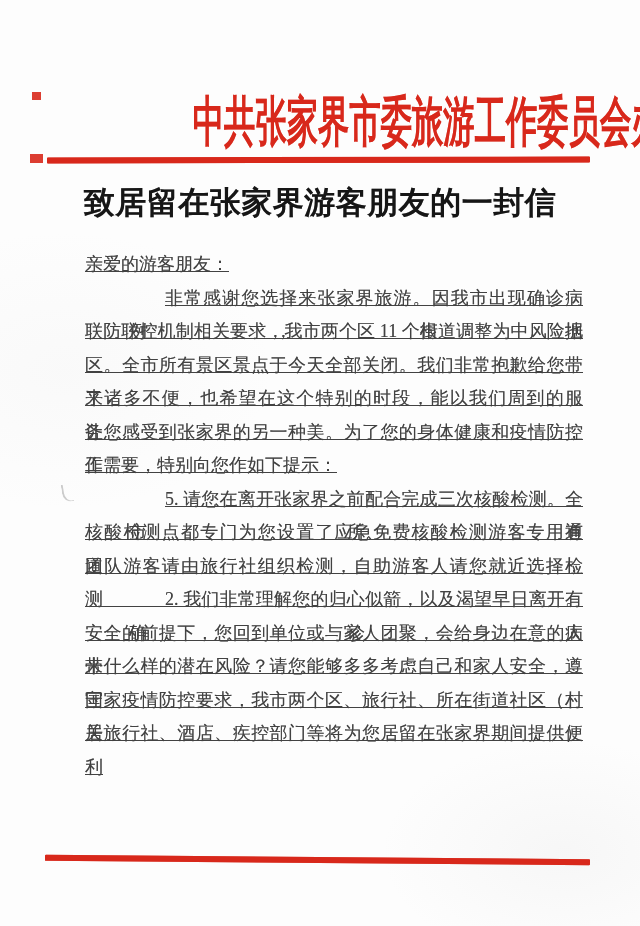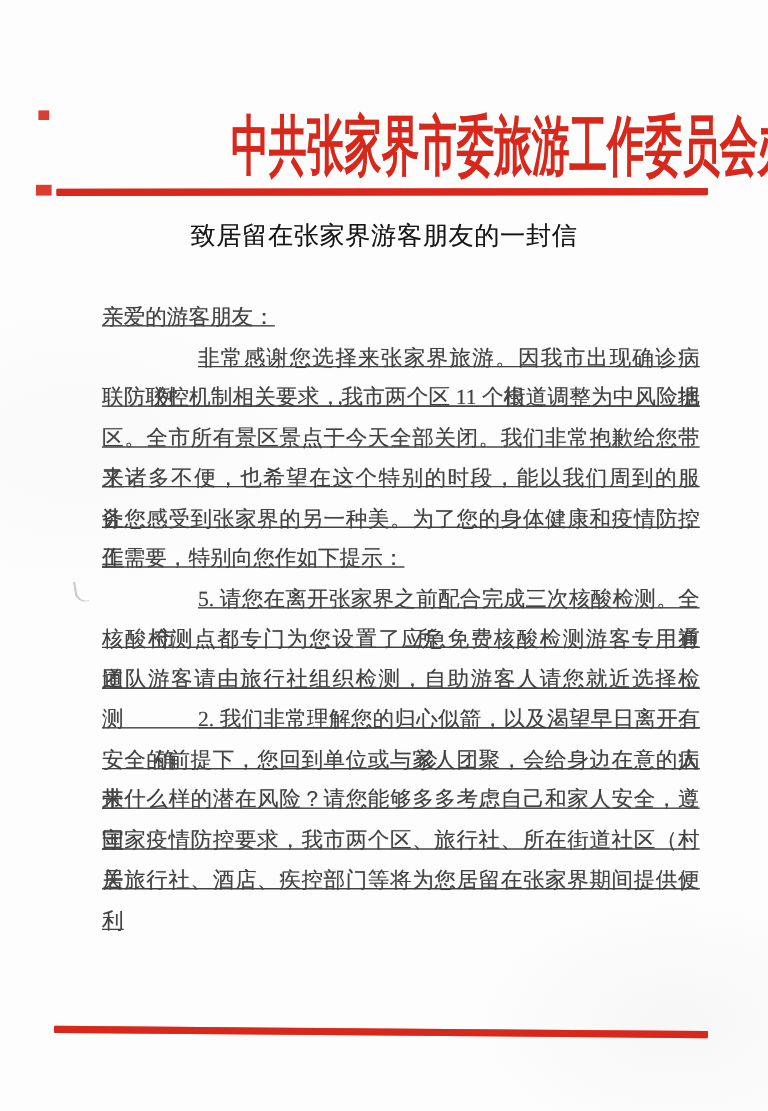--- a/index.html
+++ b/index.html
@@ -37,21 +37,21 @@
     background:var(--accent-red,#d8281b);
     height:6px;border-radius:1px;
     box-shadow:0 0 .5px rgba(216,40,27,.6);
   }
   .red-rule.top{top:157px;left:47px;width:543px;transform:rotate(-.08deg);}
   .red-rule.bottom{top:857px;left:45px;width:545px;transform:rotate(.45deg);}
   
   .doc-title{
     position:absolute;top:182px;left:0;right:0;
     text-align:center;
-    font-size:21px;font-weight:400;color:#161616;
+    font-size:31px;font-weight:700;color:#161616;
     letter-spacing:.5px;
     text-shadow:0 0 .5px rgba(20,20,20,.45);
   }
   
   .body-block{
     position:absolute;top:248px;left:85px;width:498px;
     font-size:18px;line-height:33.5px;
     color:var(--body-text,#424242);
     text-shadow:0 0 .6px rgba(70,70,70,.5);
   }

